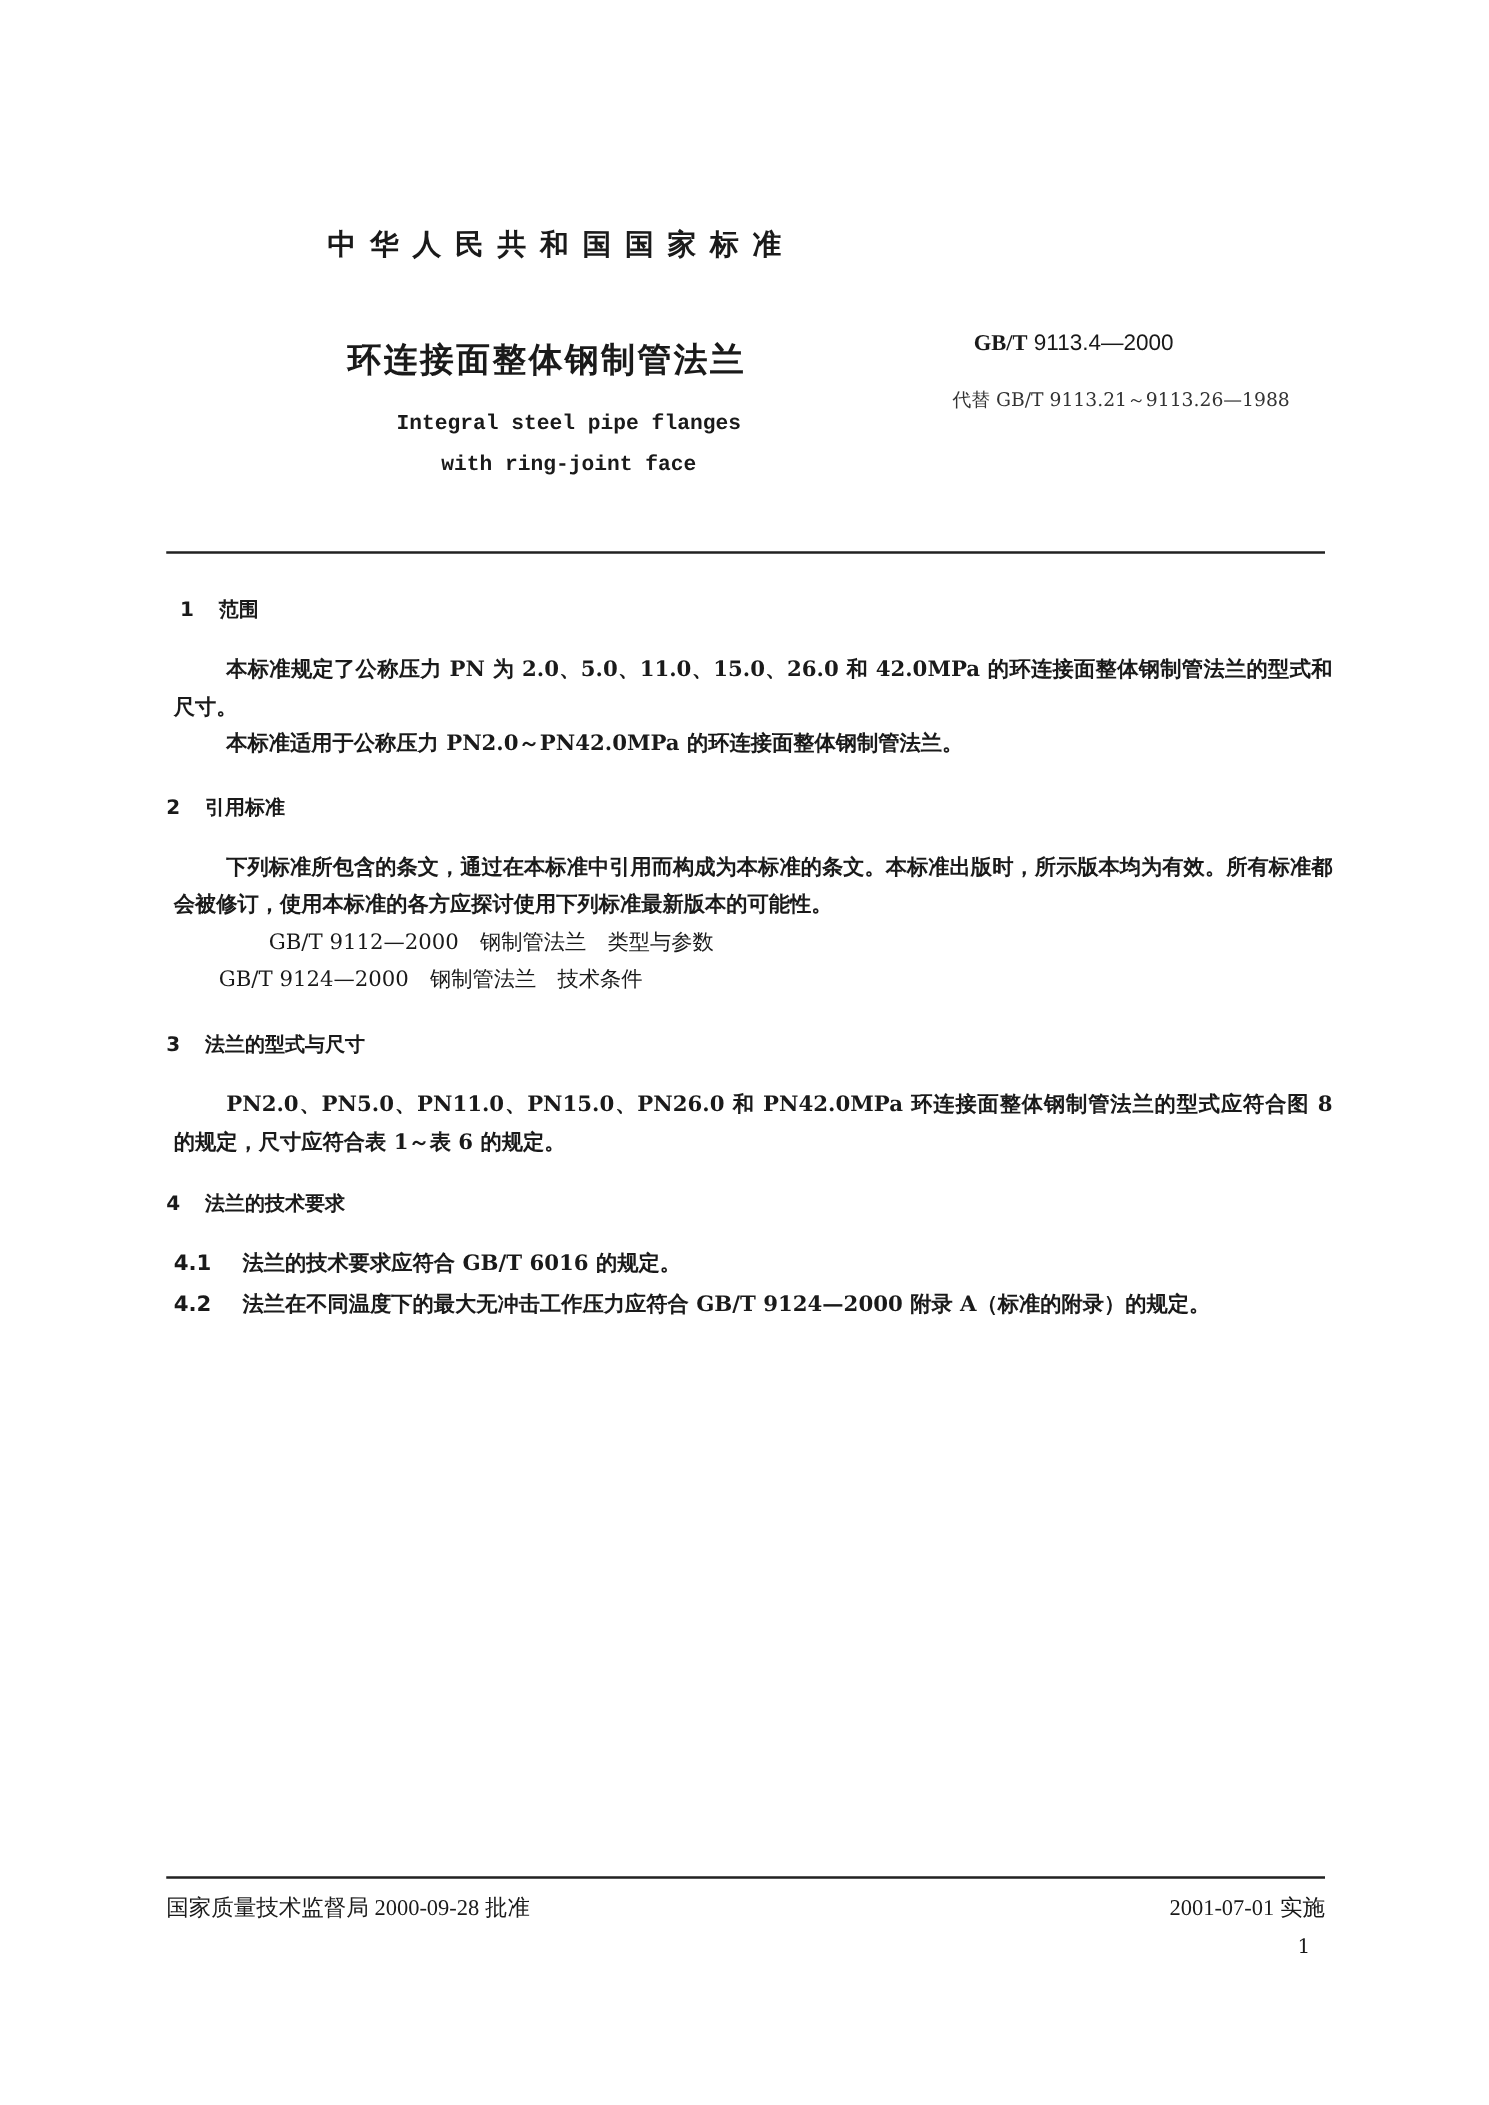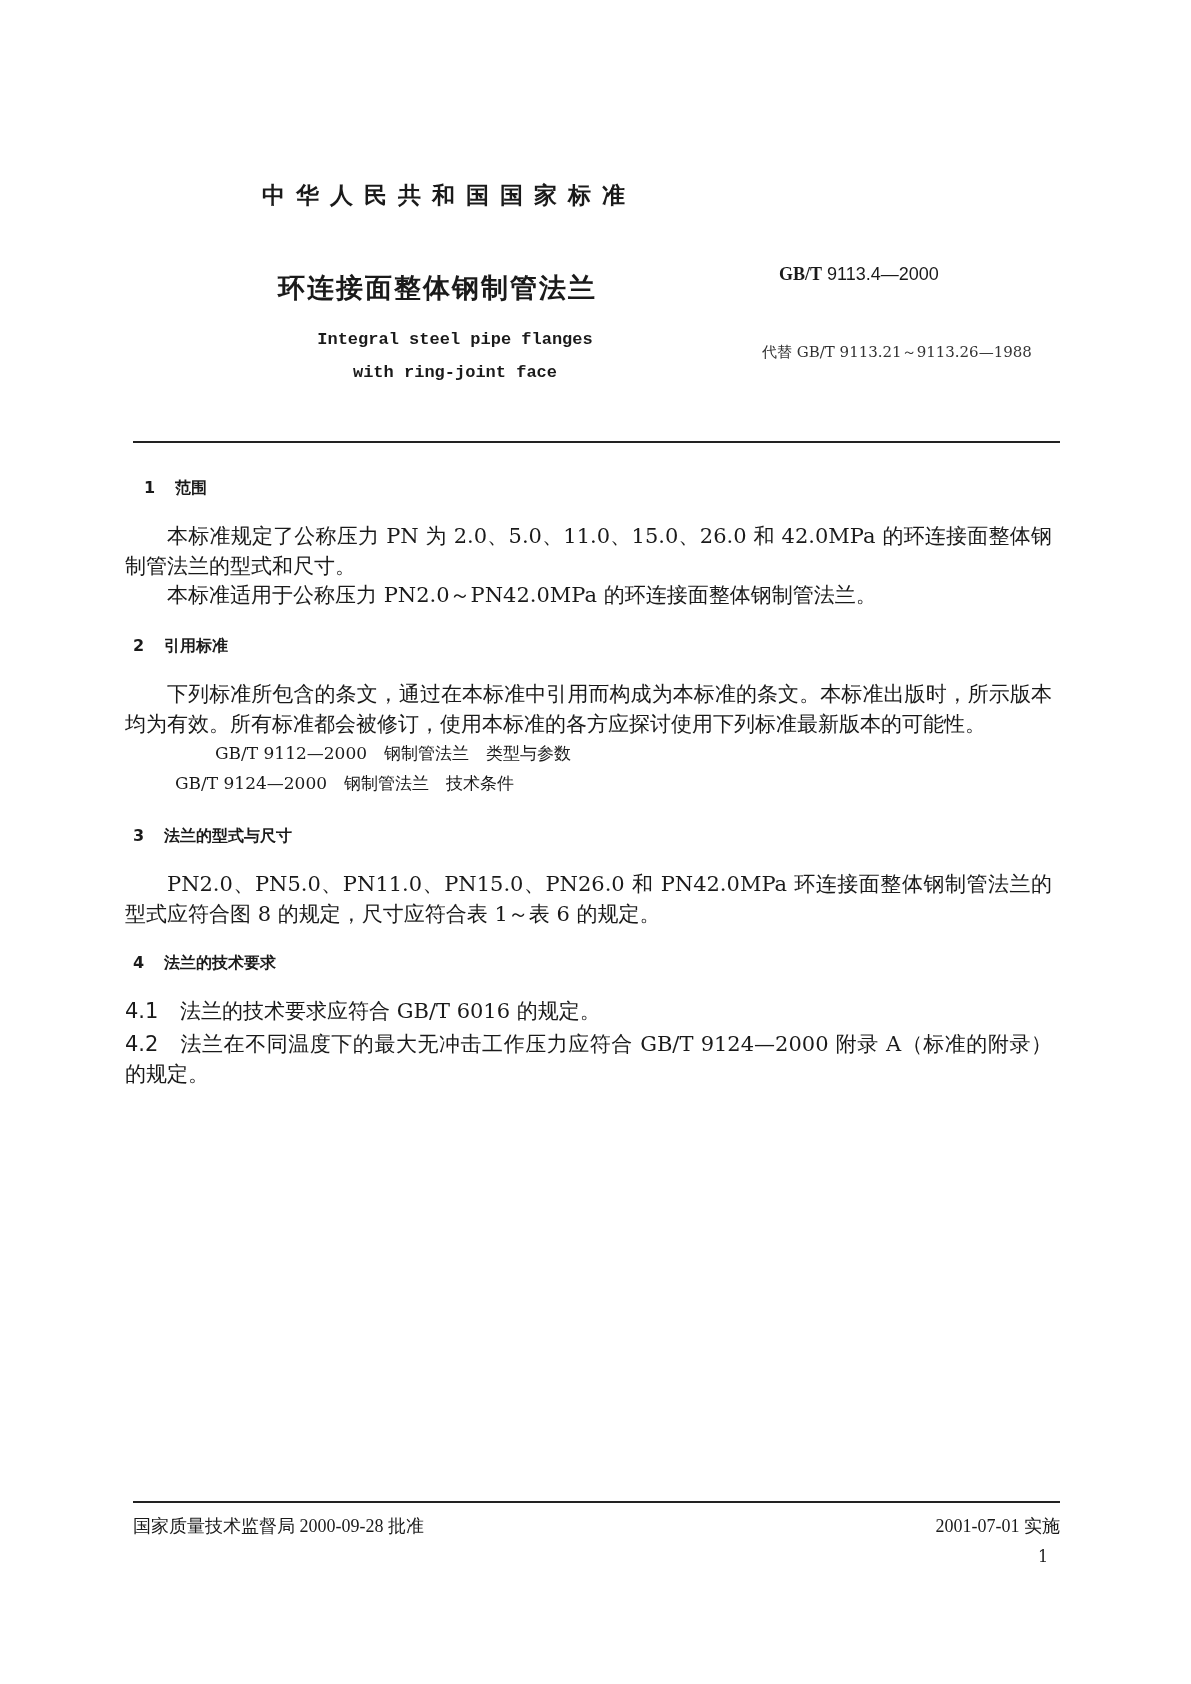--- a/index.html
+++ b/index.html
@@ -18,37 +18,37 @@
       left: 765px; top: 264px; font-size: 18px;
       font-family: "Liberation Sans", "DejaVu Sans", sans-serif;
       margin-left: 14px;
     }
     .std-no b { font-family: "Liberation Serif", "DejaVu Serif", serif; font-weight: bold; }
     .title-cn {
       left: 278px; top: 270px; font-size: 27px; font-weight: bold;
       letter-spacing: 2px;
       font-family: "DejaVu Sans", "Liberation Sans", sans-serif;
     }
-    .replaces { left: 762px; top: 311px; font-size: 15px; color: #333; margin-top: 32px; }
+    .replaces { left: 762px; top: 311px; font-size: 15px; color: #333; }
     .title-en {
       left: 0; width: 910px; text-align: center; font-size: 17px; font-weight: bold;
       font-family: Liberation Mono, monospace;
     }
     .title-en.l1 { top: 330px; }
     .title-en.l2 { top: 363px; }
     .rule { position: absolute; left: 133px; width: 927px; background: #222; }
     .rule.top { top: 441px; height: 2px; }
     .rule.bottom { top: 1501px; height: 2px; }
 
     .heading {
       font-size: 16px; font-weight: bold;
       font-family: "DejaVu Sans", "Liberation Sans", sans-serif;
     }
     .heading .num { display: inline-block; width: 31px; }
-    .para { font-size: 21px; left: 125px; width: 927px; white-space: normal; line-height: 30px; }
+    .para { font-size: 17px; left: 139px; width: 927px; white-space: normal; line-height: 30px; font-weight: bold; }
     .indent { text-indent: 42px; }
     .line { font-size: 17px; }
     .subnum {
       font-family: "DejaVu Sans", "Liberation Sans", sans-serif;
       display: inline-block; width: 55px;
     }
     .justify { text-align: justify; text-align-last: left; }
     .foot {
       top: 1514px; font-size: 18px;
       font-family: Liberation Serif, serif;

